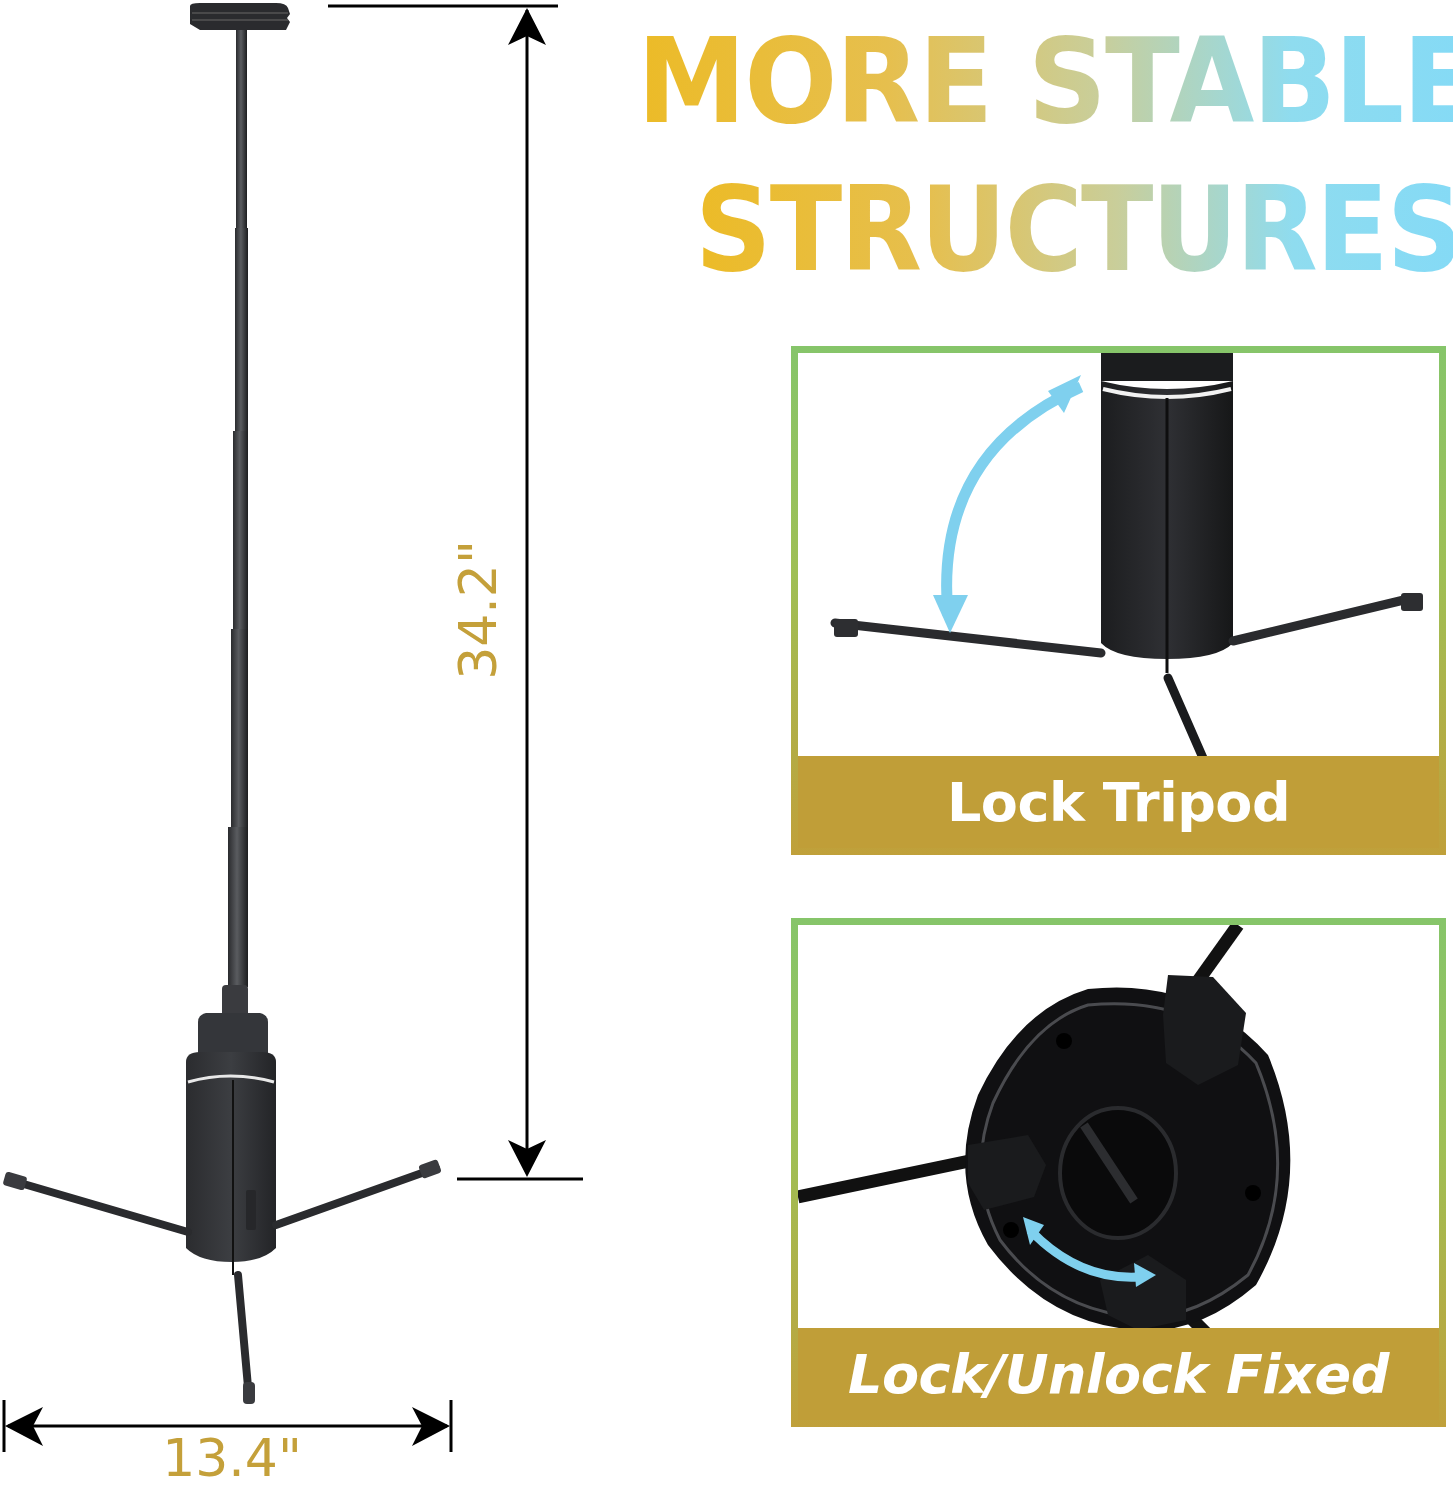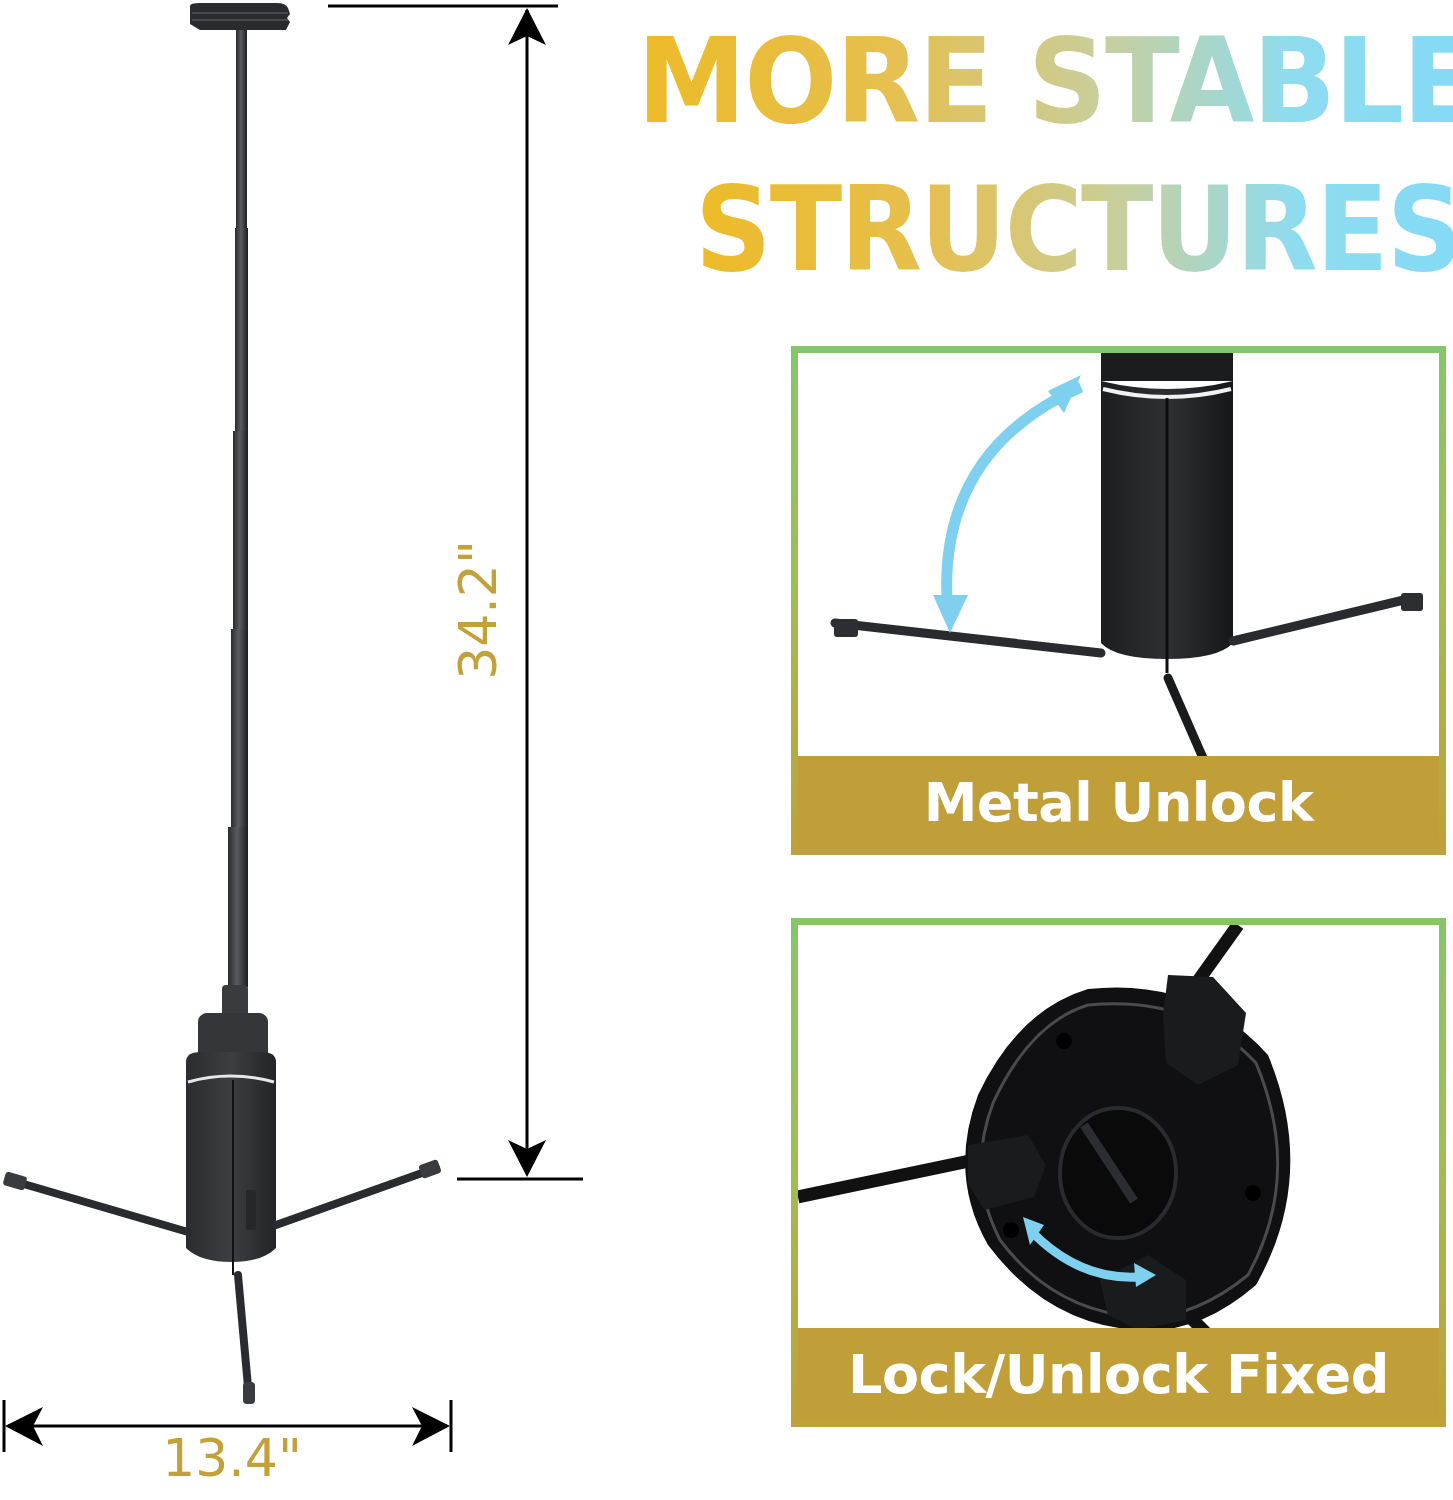--- a/index.html
+++ b/index.html
@@ -19,21 +19,21 @@
   .dim-v span { position: absolute; left: 50%; top: 50%; transform: translate(-50%,-50%) rotate(-90deg); white-space: nowrap; }
   .dim-h { position: absolute; left: 152px; top: 1432px; width: 160px; text-align: center; color: #c4a03a;
     font-family: "DejaVu Sans", sans-serif; font-size: 52px; line-height: 1; }
 
   
   .panel { position: absolute; left: 791px; width: 655px; height: 509px; box-sizing: border-box;
     border: 7px solid transparent; background:
       linear-gradient(#fff,#fff) padding-box,
       linear-gradient(180deg, #86c56a 0%, #9fbf55 45%, #c0a03a 100%) border-box; overflow: hidden; }
   .panel.p1 { top: 346px; }
-  .panel.p2 { top: 918px; }
+  .panel.p2 { top: 918px; font-style: italic; }
   .panel .label-band { position: absolute; left: 0; right: 0; bottom: 0; height: 92px; background: #c09e38;
     display: flex; align-items: center; justify-content: center; }
   .panel .label-band span { color: #ffffff; font-family: "DejaVu Sans", sans-serif; font-size: 54px; font-weight: 600; letter-spacing: -0.5px; }
   .panel svg { position: absolute; left: 0; top: 0; }
 </style>
 </head>
 <body>
 
 <svg class="abs" style="left:0;top:0" width="600" height="1500" viewBox="0 0 600 1500">
   <defs>
@@ -120,21 +120,21 @@
     <line x1="370" y1="325" x2="405" y2="405" stroke="#1a1b1d" stroke-width="9" stroke-linecap="round"></line>
     <rect x="36" y="266" width="24" height="18" rx="3" fill="#2d2e31"></rect>
     <rect x="603" y="240" width="22" height="18" rx="3" fill="#2d2e31"></rect>
     <g>
       <path d="M150 262 Q135 100 283 34" stroke="#7fd0ee" stroke-width="11" fill="none"></path>
       <polygon points="283,22 266,60 250,38" fill="#7fd0ee"></polygon>
       <polygon points="152,280 135,242 170,242" fill="#7fd0ee"></polygon>
     </g>
   </svg>
   <div class="label-band">
-    <span>Metal Unlock</span>
+    <span>Lock Tripod</span>
   </div>
 </div>
 
 <div class="panel p2">
   <svg width="641" height="495" viewBox="0 0 641 495">
     <line x1="0" y1="272" x2="200" y2="230" stroke="#111" stroke-width="13"></line>
     <line x1="440" y1="0" x2="390" y2="70" stroke="#111" stroke-width="13"></line>
     <line x1="370" y1="370" x2="410" y2="410" stroke="#111" stroke-width="13"></line>
     <path d="M290 64 Q400 52 470 130 Q520 250 458 360 Q400 410 340 405 Q250 400 190 320 Q150 250 180 170 Q220 85 290 64 Z" fill="#101012"></path>
     <path d="M290 80 Q395 70 458 138 Q505 250 450 350 Q395 395 340 392 Q255 386 202 315 Q168 250 195 178 Q232 98 290 80 Z" fill="none" stroke="#4a4b4f" stroke-width="3"></path>

